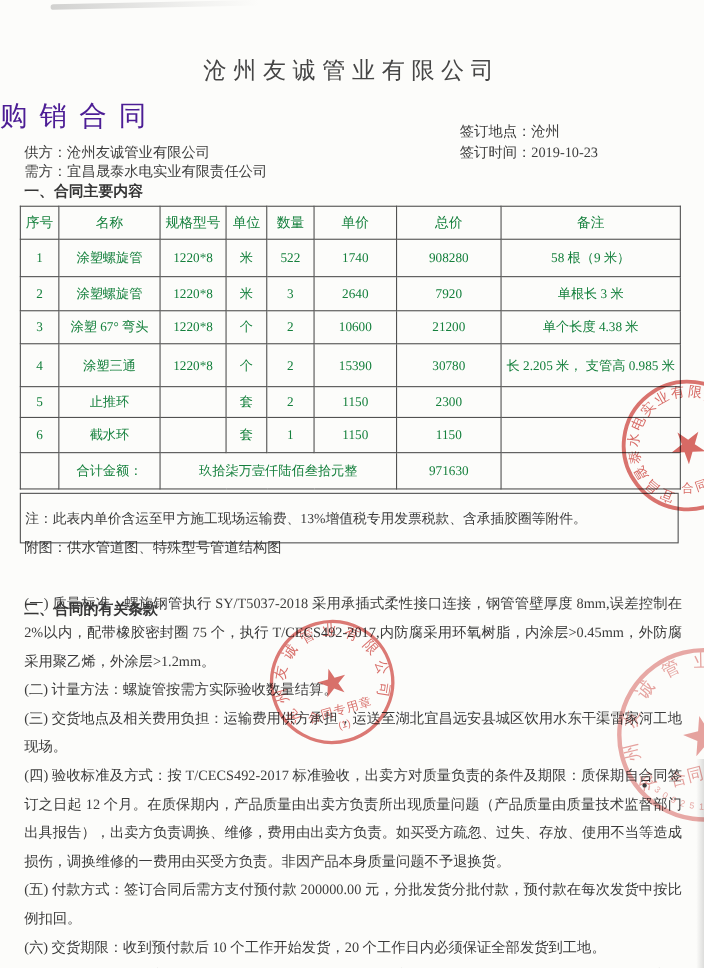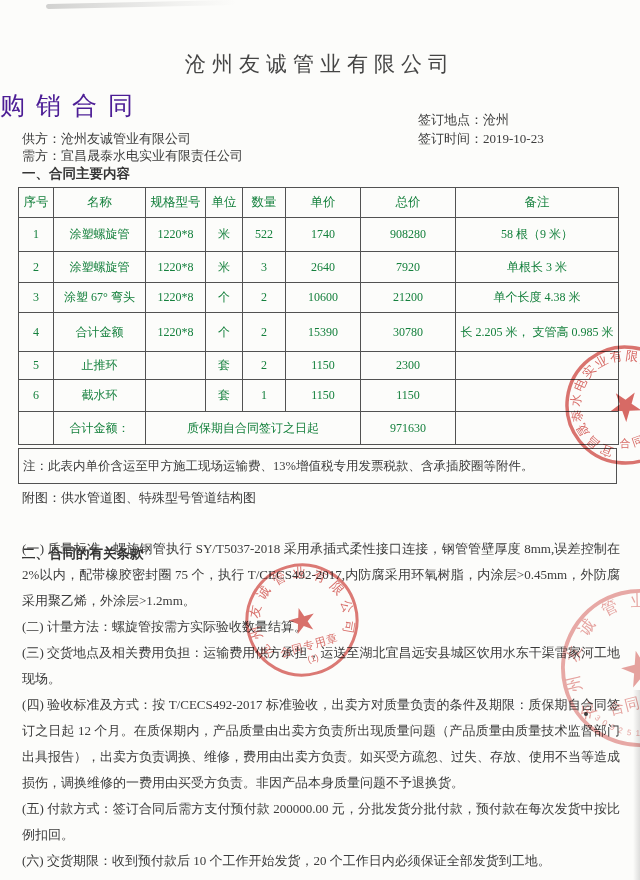--- a/index.html
+++ b/index.html
@@ -19,21 +19,21 @@
         font-weight:normal;overflow:hidden;line-height:1.25;}
   table.items thead tr{height:30px;}
   table.items thead th{font-size:12.5px;}
   tbody.items-body tr:nth-child(1){height:34px;}
   tbody.items-body tr:nth-child(2){height:31px;}
   tbody.items-body tr:nth-child(3){height:30px;}
   tbody.items-body tr:nth-child(4){height:39px;}
   tbody.items-body tr:nth-child(5){height:28px;}
   tbody.items-body tr:nth-child(6){height:32px;}
   tr.total-row{height:33px;}
-  .note-box{left:18px;top:448px;width:599px;height:36px;border:1px solid #525252;
+  .note-box{left:18px;top:448px;width:599px;height:46px;border:1px solid #525252;
         font-size:12.5px;display:flex;align-items:center;padding:0 4px;box-sizing:border-box;
         white-space:nowrap;color:#3b3b3b;}
   .attachment{left:22px;top:489px;font-size:13px;}
   .sec2-h{left:22px;top:513px;font-size:13.5px;font-weight:bold;color:#353535;margin-top:32px;}
   .clauses{left:22px;top:536px;width:598px;font-size:13px;line-height:26px;text-align:justify;color:#3b3b3b;}
   .clauses p{margin:0;}
   
   svg.stamp{position:absolute;mix-blend-mode:multiply;pointer-events:none;}
   svg.stamp text{fill:rgba(205,56,50,0.88);font-family:"Liberation Sans","DejaVu Sans",sans-serif;}
   svg.stamp circle{stroke:rgba(205,56,50,0.82);}
@@ -118,21 +118,21 @@
           <td>涂塑 67° 弯头</td>
           <td>1220*8</td>
           <td>个</td>
           <td>2</td>
           <td>10600</td>
           <td>21200</td>
           <td>单个长度 4.38 米</td>
         </tr>
         <tr>
           <td>4</td>
-          <td>合计金额</td>
+          <td>涂塑三通</td>
           <td>1220*8</td>
           <td>个</td>
           <td>2</td>
           <td>15390</td>
           <td>30780</td>
           <td>长 2.205 米， 支管高 0.985 米</td>
         </tr>
         <tr>
           <td>5</td>
           <td>止推环</td>
@@ -151,21 +151,21 @@
           <td>1</td>
           <td>1150</td>
           <td>1150</td>
           <td></td>
         </tr>
       </tbody>
     <tbody>
       <tr class="total-row">
         <td></td>
         <td>合计金额：</td>
-        <td colspan="4">质保期自合同签订之日起</td>
+        <td colspan="4">玖拾柒万壹仟陆佰叁拾元整</td>
         <td>971630</td>
         <td></td>
       </tr>
     </tbody>
   </table>
 
   <div class="abs note-box">注：此表内单价含运至甲方施工现场运输费、13%增值税专用发票税款、含承插胶圈等附件。</div>
   <div class="abs attachment">附图：供水管道图、特殊型号管道结构图</div>
 
   <div class="abs sec2-h">二、合同的有关条款</div>

